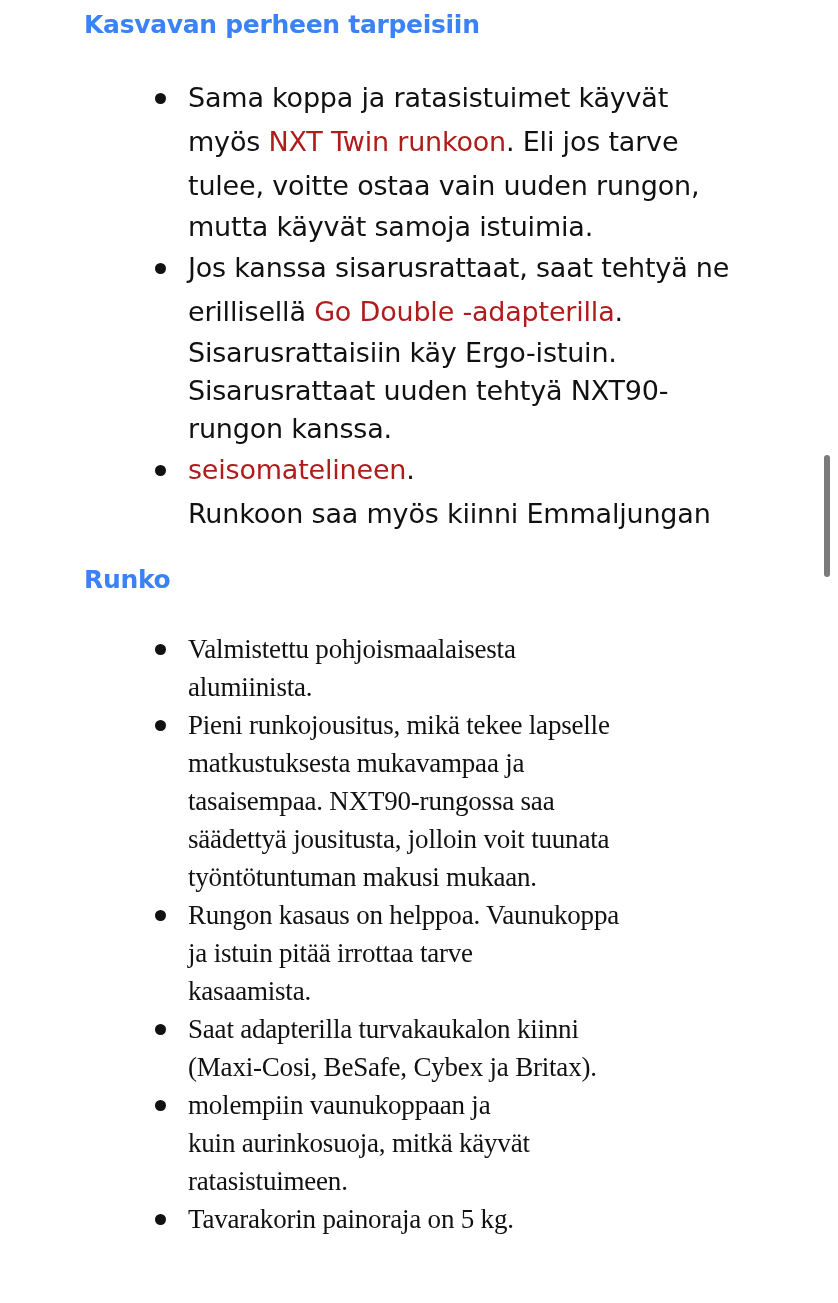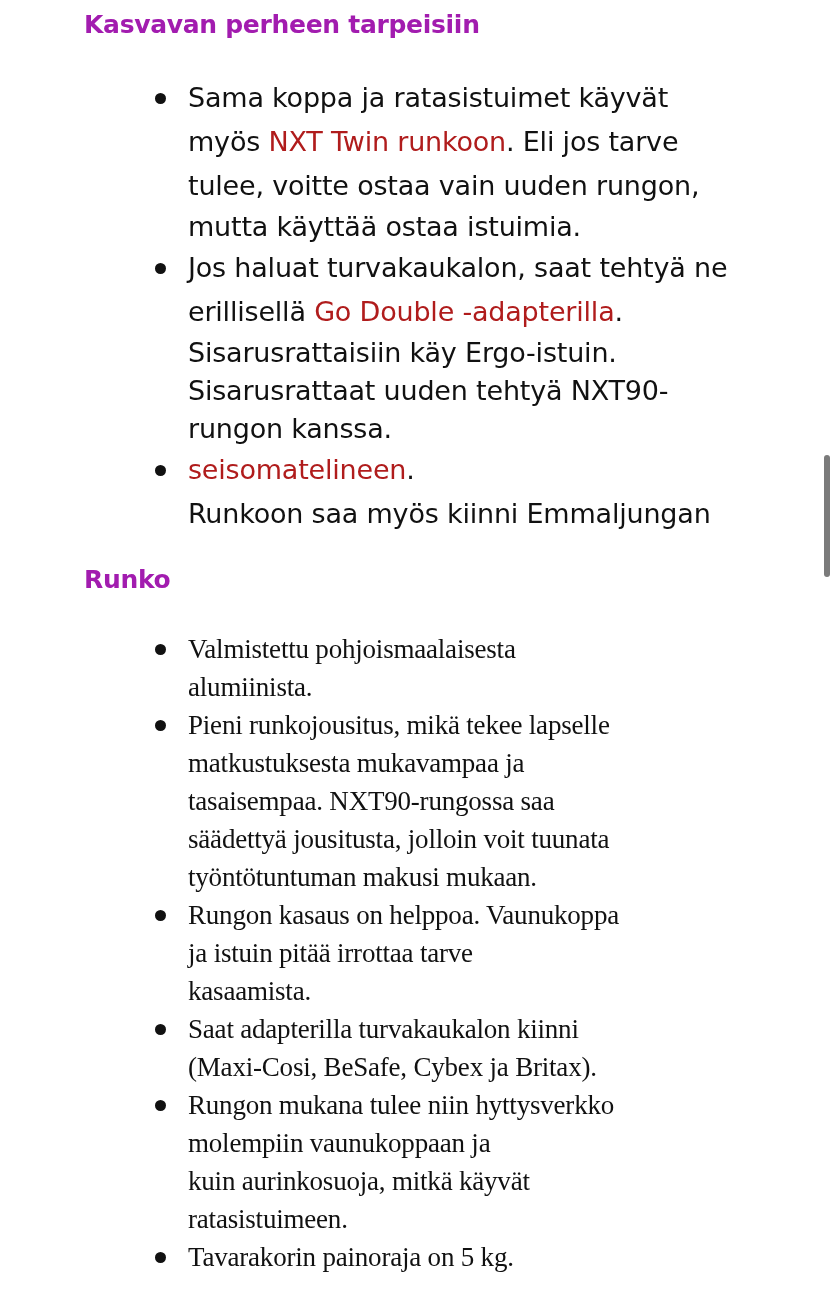--- a/index.html
+++ b/index.html
@@ -20,21 +20,21 @@
     left: 84px;
     top: 0;
     width: 700px;
   }
   h2 {
     font-family: "DejaVu Sans", sans-serif;
     font-weight: bold;
     font-size: 25px;
     margin: 0;
     letter-spacing: -0.3px;
-    color: #a21caf;
+    color: #3b82f6;
   }
   .h-first { position: absolute; top: 10px; left: 0; }
   .h-second { position: absolute; top: 565px; left: 0; }
   ul {
     list-style: none;
     margin: 0;
     padding: 0;
     position: absolute;
     left: 16px;
     width: 700px;
@@ -84,25 +84,25 @@
 <body>
 
 <div class="content">
   <h2 class="h-first">Kasvavan perheen tarpeisiin</h2>
   <ul class="list1">
       <li>
         <span class="bullet"></span>
         <span class="line"><span>Sama koppa ja ratasistuimet käyvät</span></span>
         <span class="line"><span>myös </span><a class="link">NXT Twin runkoon</a><span>. Eli jos tarve</span></span>
         <span class="line"><span>tulee, voitte ostaa vain uuden rungon,</span></span>
-        <span class="line tight"><span>mutta käyttää ostaa istuimia.</span></span>
+        <span class="line tight"><span>mutta käyvät samoja istuimia.</span></span>
       </li>
       <li>
         <span class="bullet"></span>
-        <span class="line"><span>Jos haluat turvakaukalon, saat tehtyä ne</span></span>
+        <span class="line"><span>Jos kanssa sisarusrattaat, saat tehtyä ne</span></span>
         <span class="line"><span>erillisellä </span><a class="link">Go Double -adapterilla</a><span>.</span></span>
         <span class="line tight"><span>Sisarusrattaisiin käy Ergo-istuin.</span></span>
         <span class="line tight"><span>Sisarusrattaat uuden tehtyä NXT90-</span></span>
         <span class="line tight"><span>rungon kanssa.</span></span>
       </li>
       <li>
         <span class="bullet"></span>
         <span class="line"><a class="link">seisomatelineen</a><span>.</span></span>
         <span class="line"><span>Runkoon saa myös kiinni Emmaljungan</span></span>
       </li>
@@ -129,21 +129,20 @@
         <span class="line"><span>ja istuin pitää irrottaa tarve</span></span>
         <span class="line"><span>kasaamista.</span></span>
       </li>
       <li>
         <span class="bullet"></span>
         <span class="line"><span>Saat adapterilla turvakaukalon kiinni</span></span>
         <span class="line"><span>(Maxi-Cosi, BeSafe, Cybex ja Britax).</span></span>
       </li>
       <li>
         <span class="bullet"></span>
-        <span class="line"><span>Rungon mukana tulee niin hyttysverkko</span></span>
         <span class="line"><span>molempiin vaunukoppaan ja</span></span>
         <span class="line"><span>kuin aurinkosuoja, mitkä käyvät</span></span>
         <span class="line"><span>ratasistuimeen.</span></span>
       </li>
       <li>
         <span class="bullet"></span>
         <span class="line"><span>Tavarakorin painoraja on 5 kg.</span></span>
       </li>
     </ul>
 </div>

